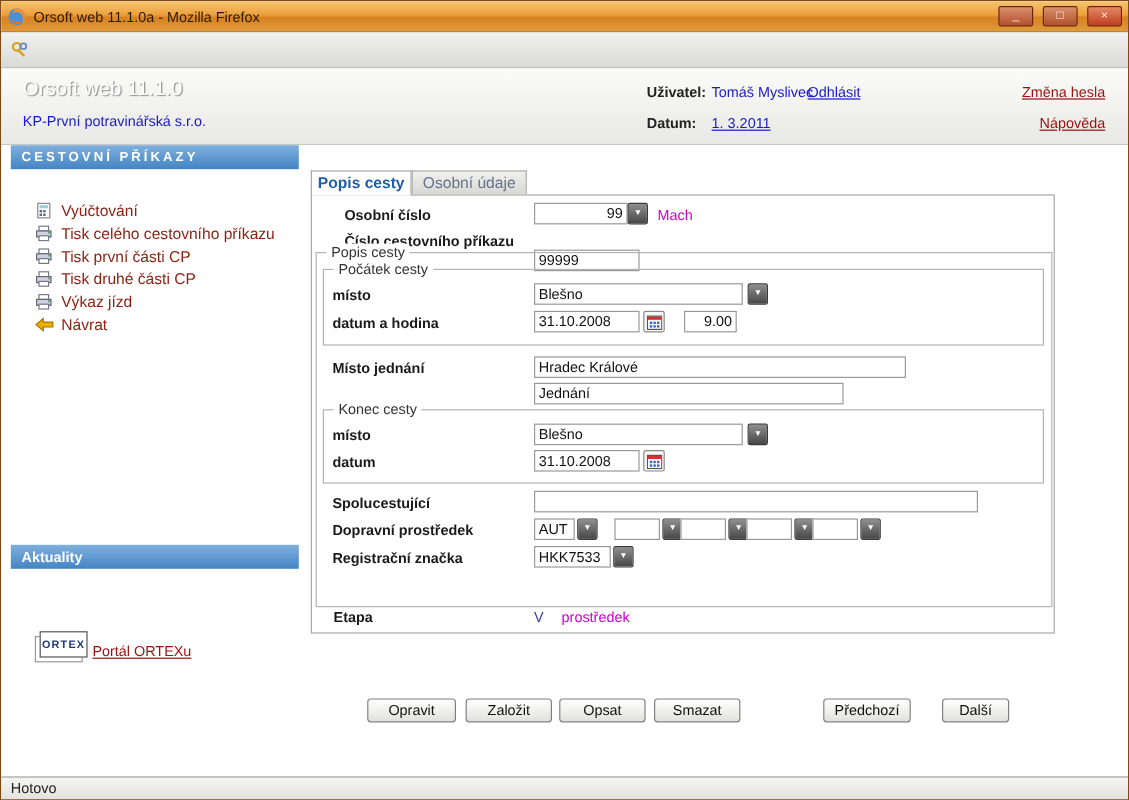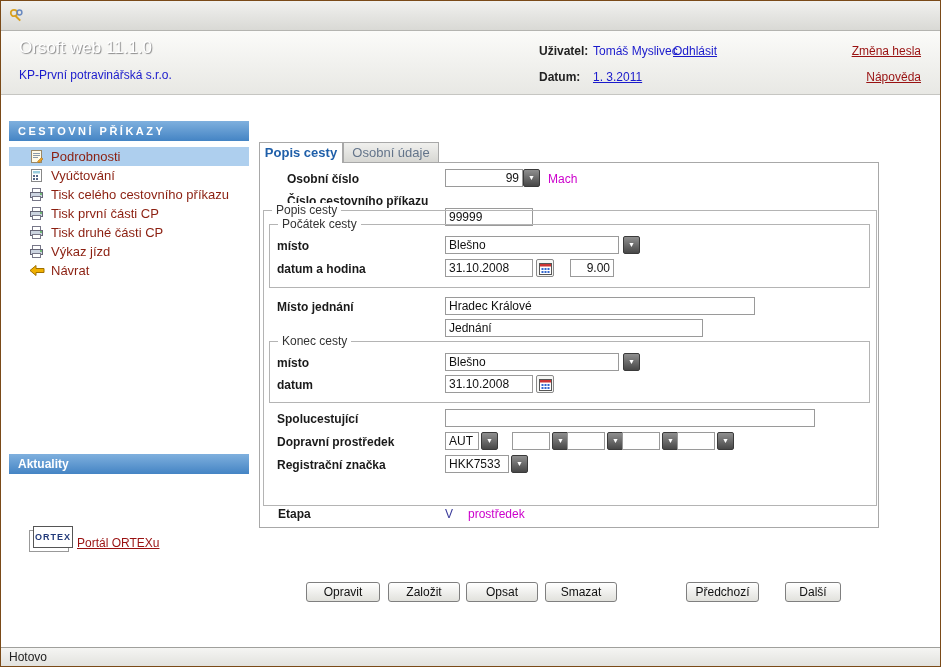--- a/index.html
+++ b/index.html
@@ -81,20 +81,33 @@
   
   .statusbar{position:absolute;left:0;right:0;bottom:0;height:19px;
     background:linear-gradient(#f5f5f3,#e2e2de);border-top:1px solid #a0a09c;
     font-size:12px;color:#222;line-height:18px;padding-left:8px;}
 </style>
 </head>
 <body>
 
 <div class="window">
 
+  <div class="titlebar">
+    <span class="icon" style="display:inline-flex;width:16px;height:16px;">
+      <svg width="16" height="16" viewBox="0 0 16 16">
+        <circle cx="8" cy="8" r="7" fill="#4a90d2"></circle>
+        <path d="M8 1a7 7 0 0 1 7 7c0 2.2-1 4.2-2.4 5.4C14.6 8.2 12 4 8.2 4 6.2 4 4.8 5 4 6.2 4.8 3.2 6.2 1 8 1z" fill="#f09030"></path>
+        <path d="M2.6 9.5c.9 2.8 3.4 4.4 6.2 4 2-.3 3.6-1.5 4.2-3-2.2 2.4-8.6 2-10.4-1z" fill="#e8782a"></path>
+      </svg>
+    </span>
+    <span class="title-text">Orsoft web 11.1.0a - Mozilla Firefox</span>
+    <span class="winbtn">_</span>
+    <span class="winbtn">□</span>
+    <span class="winbtn close">×</span>
+  </div>
 
   <div class="urlbar">
     <span class="icon" style="display:inline-flex;width:16px;height:16px;">
       <svg width="16" height="16" viewBox="0 0 16 16">
         <circle cx="5" cy="5" r="3.2" fill="none" stroke="#d8a020" stroke-width="1.8"></circle>
         <rect x="7" y="7" width="7" height="2" fill="#d8a020" transform="rotate(45 7 7)"></rect>
         <circle cx="10.5" cy="4.5" r="2.4" fill="none" stroke="#6a8ac0" stroke-width="1.5"></circle>
       </svg>
     </span>
   </div>
@@ -108,30 +121,20 @@
     <span class="hright link maroon" style="top:13px;">Změna hesla</span>
     <span class="hlabel" style="left:538px;top:39px;">Datum:</span>
     <span class="hval link blue" style="left:592px;top:39px;">1. 3.2011</span>
     <span class="hright link maroon" style="top:39px;">Nápověda</span>
   </div>
 
   <div class="content">
 
     <div class="side-head">CESTOVNÍ PŘÍKAZY</div>
 
-    <div class="side-item sel" style="top:26px;">
-      <span class="icon">
-        <svg width="15" height="15">
-            <rect x="2.5" y="1.5" width="10" height="12" fill="#fffbe8" stroke="#998866"></rect>
-            <path d="M4 4.5h7M4 6.5h7M4 8.5h5" stroke="#8899aa" stroke-width="1"></path>
-            <path d="M8.5 12.5l4-4 1.5 1.5-4 4z" fill="#e8a020" stroke="#a06010" stroke-width="0.5"></path>
-          </svg>
-      </span>
-      <span>Podrobnosti</span>
-    </div>
 
     <div class="side-item" style="top:45px;">
       <span class="icon">
         <svg width="15" height="15">
             <rect x="2.5" y="1.5" width="10" height="12" fill="#fff" stroke="#888888"></rect>
             <rect x="4" y="3" width="7" height="2.5" fill="#99ccdd"></rect>
             <g fill="#556688">
               <rect x="4" y="7" width="2" height="2"></rect>
               <rect x="7" y="7" width="2" height="2"></rect>
               <rect x="4" y="10" width="2" height="2"></rect>

